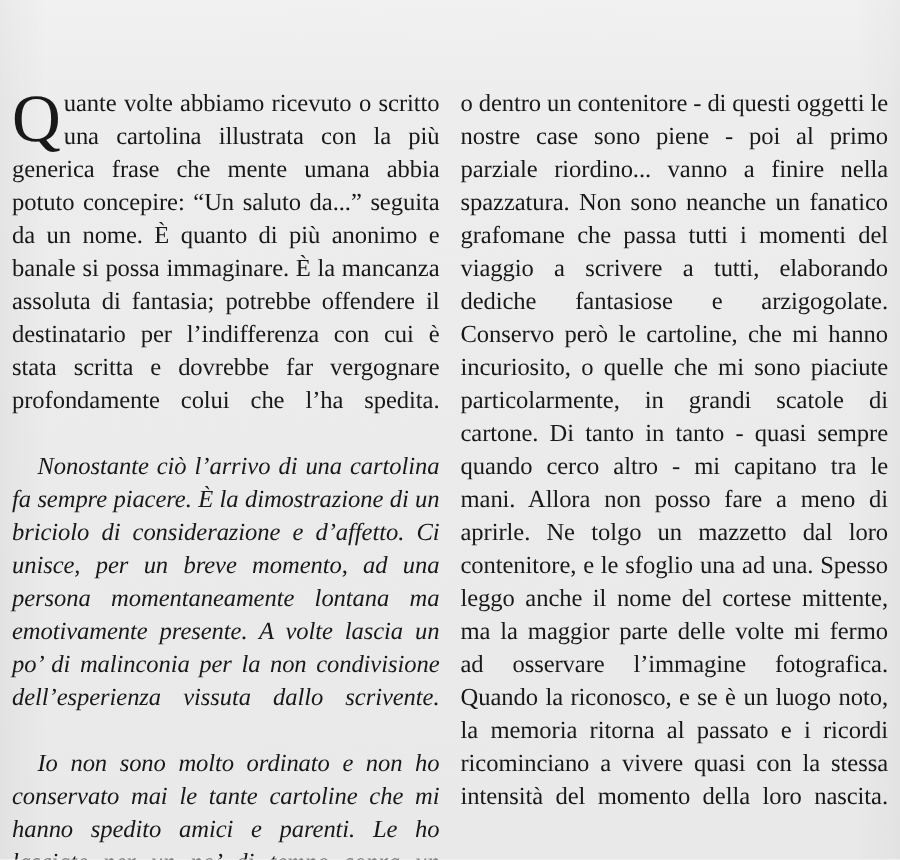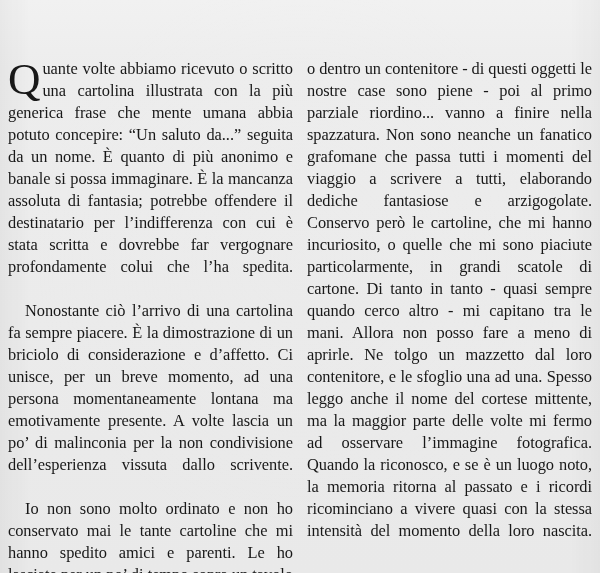--- a/index.html
+++ b/index.html
@@ -46,20 +46,21 @@
   }
 
   .column p {
     margin: 0;
     text-align: justify;
     hyphens: manual;
   }
 
   .column p.indent {
     text-indent: 17px;
+    font-style: italic;
   }
 
   .column p.flush {
     text-indent: 0;
   }
 
   
   .column p::after {
     content: "";
     display: inline-block;

